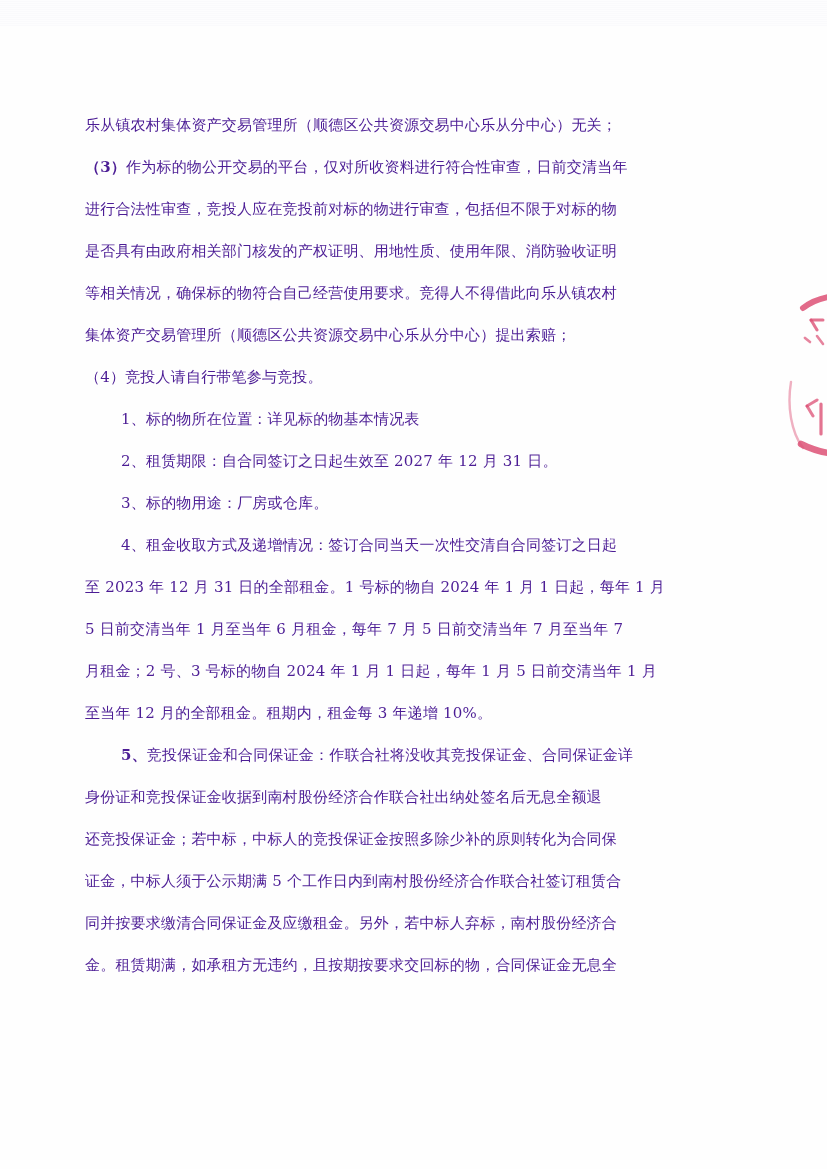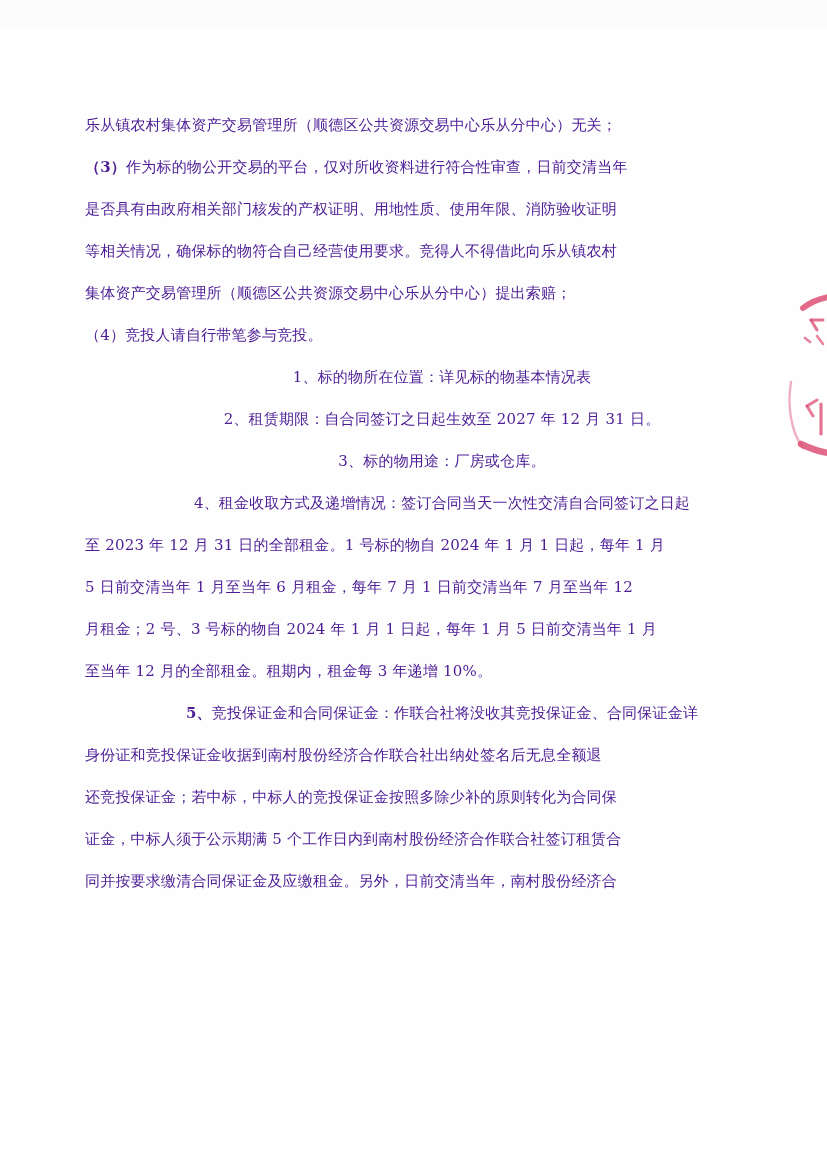--- a/index.html
+++ b/index.html
@@ -45,21 +45,21 @@
   
   .ln.just {
     display: flex;
     justify-content: space-between;
     white-space: normal;
   }
   .ln.just > span { display: inline-block; }
   .ln.bold { font-weight: normal; }
   .ln .b { font-weight: bold; }
   
-  .ln.indent2 { padding-left: 36px; text-align: center; }
+  .ln.indent2 { padding-left: 36px; }
   .num-latin {
     font-family: "DejaVu Serif", "Liberation Serif", serif;
   }
   
   .seal {
     position: absolute;
     right: -54px;
     top: 286px;
     width: 104px;
     height: 190px;
@@ -81,49 +81,51 @@
 
   <div class="body-area">
 
     <div class="ln just">
       <span>乐从镇农村集体资产交易管理所（顺德区公共资源交易中心乐从分中心）无关；</span>
     </div>
 
     <div class="ln">
       <span class="b">（3）</span><span>作为标的物公开交易的平台，仅对所收资料进行符合性审查，日前交清当年</span>
     </div>
+    <div class="ln">进行合法性审查，竞投人应在竞投前对标的物进行审查，包括但不限于对标的物</div>
     <div class="ln">是否具有由政府相关部门核发的产权证明、用地性质、使用年限、消防验收证明</div>
     <div class="ln">等相关情况，确保标的物符合自己经营使用要求。竞得人不得借此向乐从镇农村</div>
     <div class="ln">集体资产交易管理所（顺德区公共资源交易中心乐从分中心）提出索赔；</div>
 
     <div class="ln bold">（4）竞投人请自行带笔参与竞投。</div>
 
     <div class="ln indent2">
       <span class="num-latin">1、</span><span>标的物所在位置：详见标的物基本情况表</span>
     </div>
     <div class="ln indent2">
       <span class="num-latin">2、</span><span>租赁期限：自合同签订之日起生效至 2027 年 12 月 31 日。</span>
     </div>
     <div class="ln indent2">
       <span class="num-latin">3、</span><span>标的物用途：厂房或仓库。</span>
     </div>
 
     <div class="ln indent2">4、租金收取方式及递增情况：签订合同当天一次性交清自合同签订之日起</div>
     <div class="ln">至 2023 年 12 月 31 日的全部租金。1 号标的物自 2024 年 1 月 1 日起，每年 1 月</div>
-    <div class="ln">5 日前交清当年 1 月至当年 6 月租金，每年 7 月 1 日前交清当年 7 月至当年 12</div>
+    <div class="ln">5 日前交清当年 1 月至当年 6 月租金，每年 7 月 5 日前交清当年 7 月至当年 7</div>
     <div class="ln">月租金；2 号、3 号标的物自 2024 年 1 月 1 日起，每年 1 月 5 日前交清当年 1 月</div>
     <div class="ln">至当年 12 月的全部租金。租期内，租金每 3 年递增 10%。</div>
 
     <div class="ln indent2">
       <span class="b num-latin">5、</span><span>竞投保证金和合同保证金：作联合社将没收其竞投保证金、合同保证金详</span>
     </div>
     <div class="ln">身份证和竞投保证金收据到南村股份经济合作联合社出纳处签名后无息全额退</div>
     <div class="ln">还竞投保证金；若中标，中标人的竞投保证金按照多除少补的原则转化为合同保</div>
     <div class="ln">证金，中标人须于公示期满 5 个工作日内到南村股份经济合作联合社签订租赁合</div>
-    <div class="ln">同并按要求缴清合同保证金及应缴租金。另外，日前交清当年，南村股份经济合</div>
+    <div class="ln">同并按要求缴清合同保证金及应缴租金。另外，若中标人弃标，南村股份经济合</div>
+    <div class="ln">金。租赁期满，如承租方无违约，且按期按要求交回标的物，合同保证金无息全</div>
 
   </div>
 
   <svg class="seal" viewBox="0 0 104 190">
     <g fill="none" stroke="#d9426a" stroke-linecap="round" stroke-linejoin="round">
       <path d="M26 22 C 44 8, 74 6, 98 14" stroke-width="6" opacity="0.85"></path>
       <path d="M60 12 L 58 46" stroke-width="4" opacity="0.8"></path>
       <path d="M70 14 L 69 44" stroke-width="3.4" opacity="0.75"></path>
       <path d="M80 16 L 80 42" stroke-width="3" opacity="0.7"></path>
       <path d="M34 34 L 46 34" stroke-width="3" opacity="0.8"></path>

